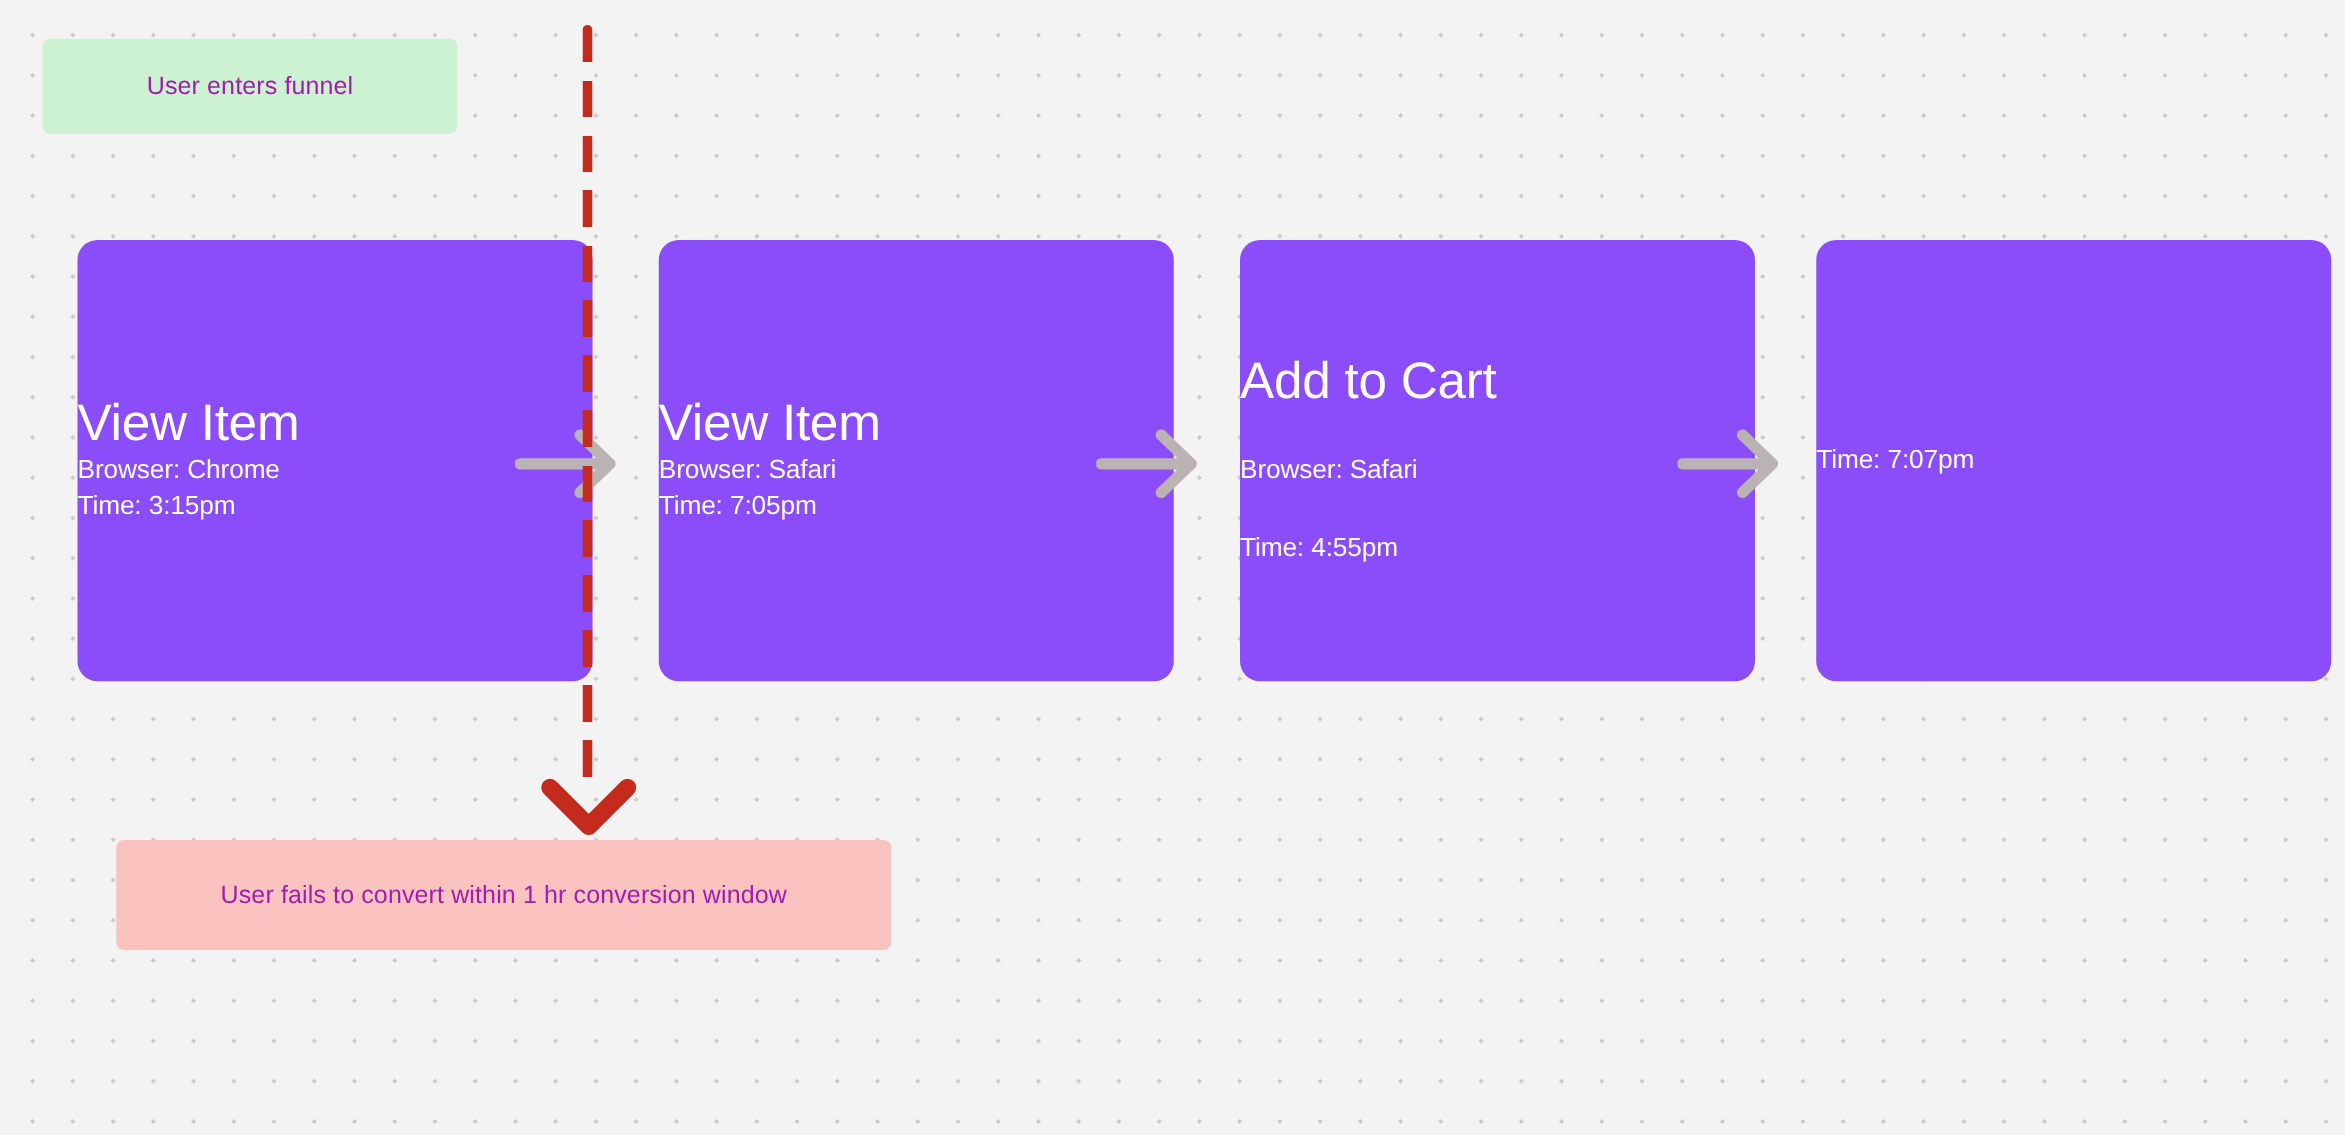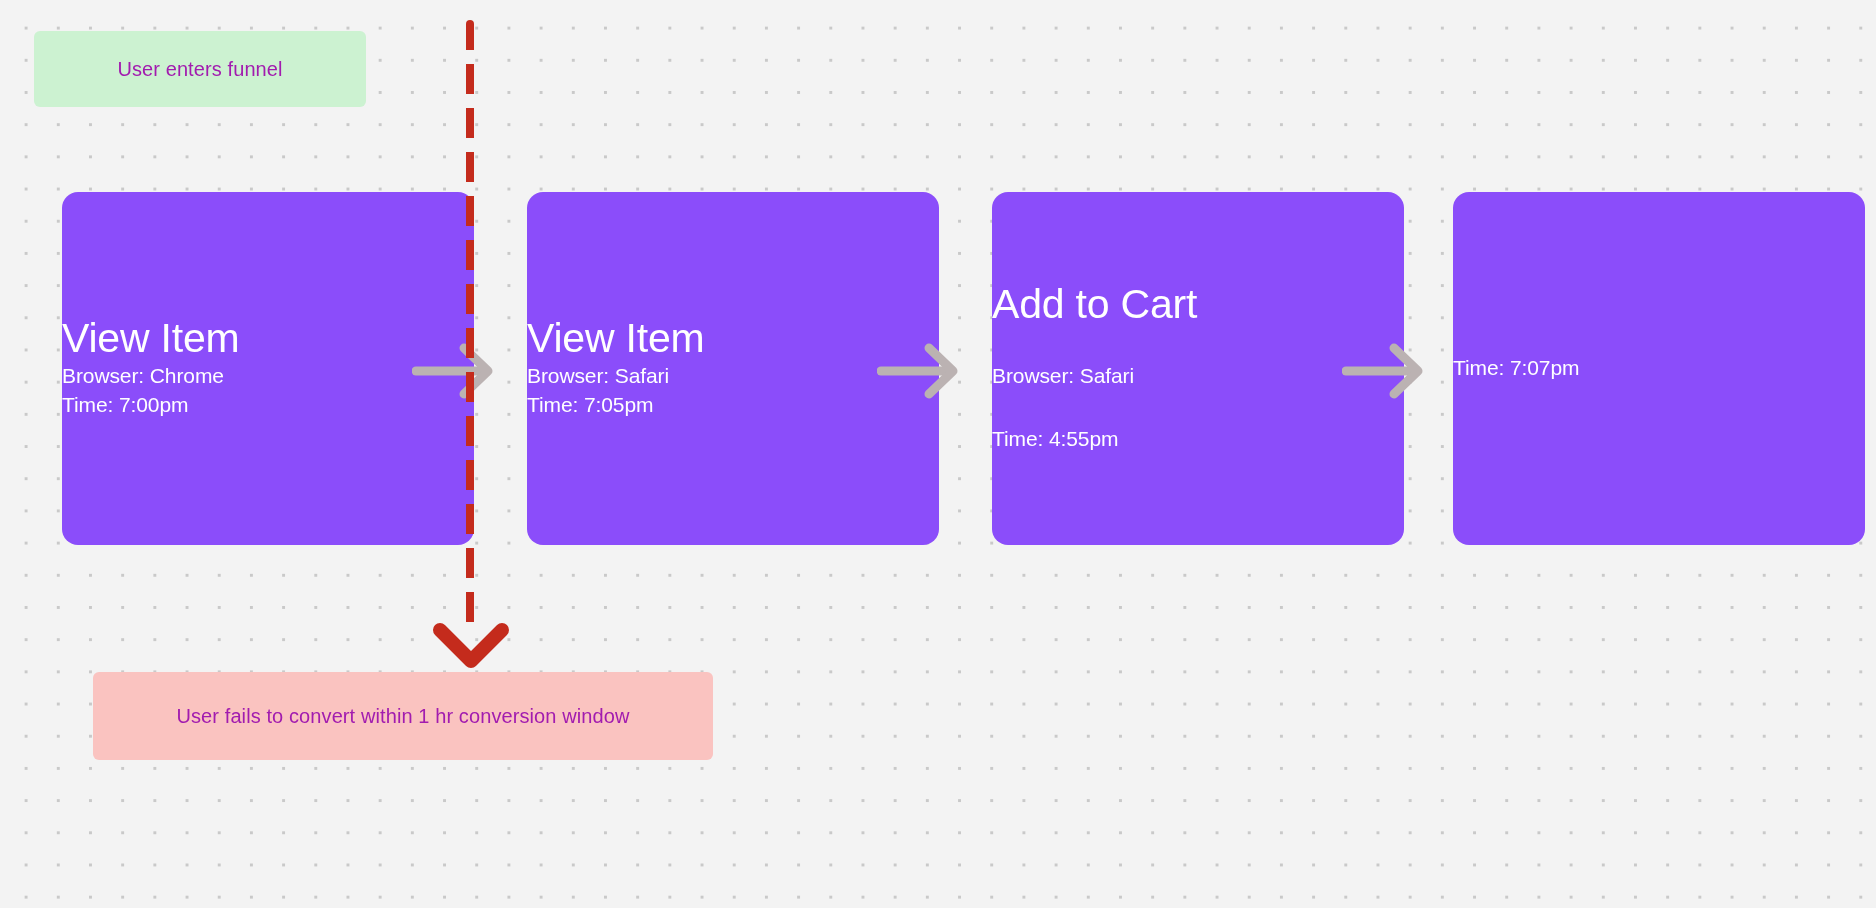--- a/index.html
+++ b/index.html
@@ -135,21 +135,21 @@
 
 <div id="canvas">
 
   <div class="note-box" id="entry-note">
     <span class="note-text">User enters funnel</span>
   </div>
 
   <div class="event-card" id="card-0">
     <div class="card-title">View Item</div>
     <div class="card-line">Browser: Chrome</div>
-    <div class="card-line">Time: 7:00pm</div>
+    <div class="card-line">Time: 3:15pm</div>
   </div>
 
   <div class="event-card" id="card-1">
     <div class="card-title">View Item</div>
     <div class="card-line">Browser: Safari</div>
     <div class="card-line">Time: 7:05pm</div>
   </div>
 
   <div class="event-card" id="card-2">
     <div class="card-title">Add to Cart</div>

